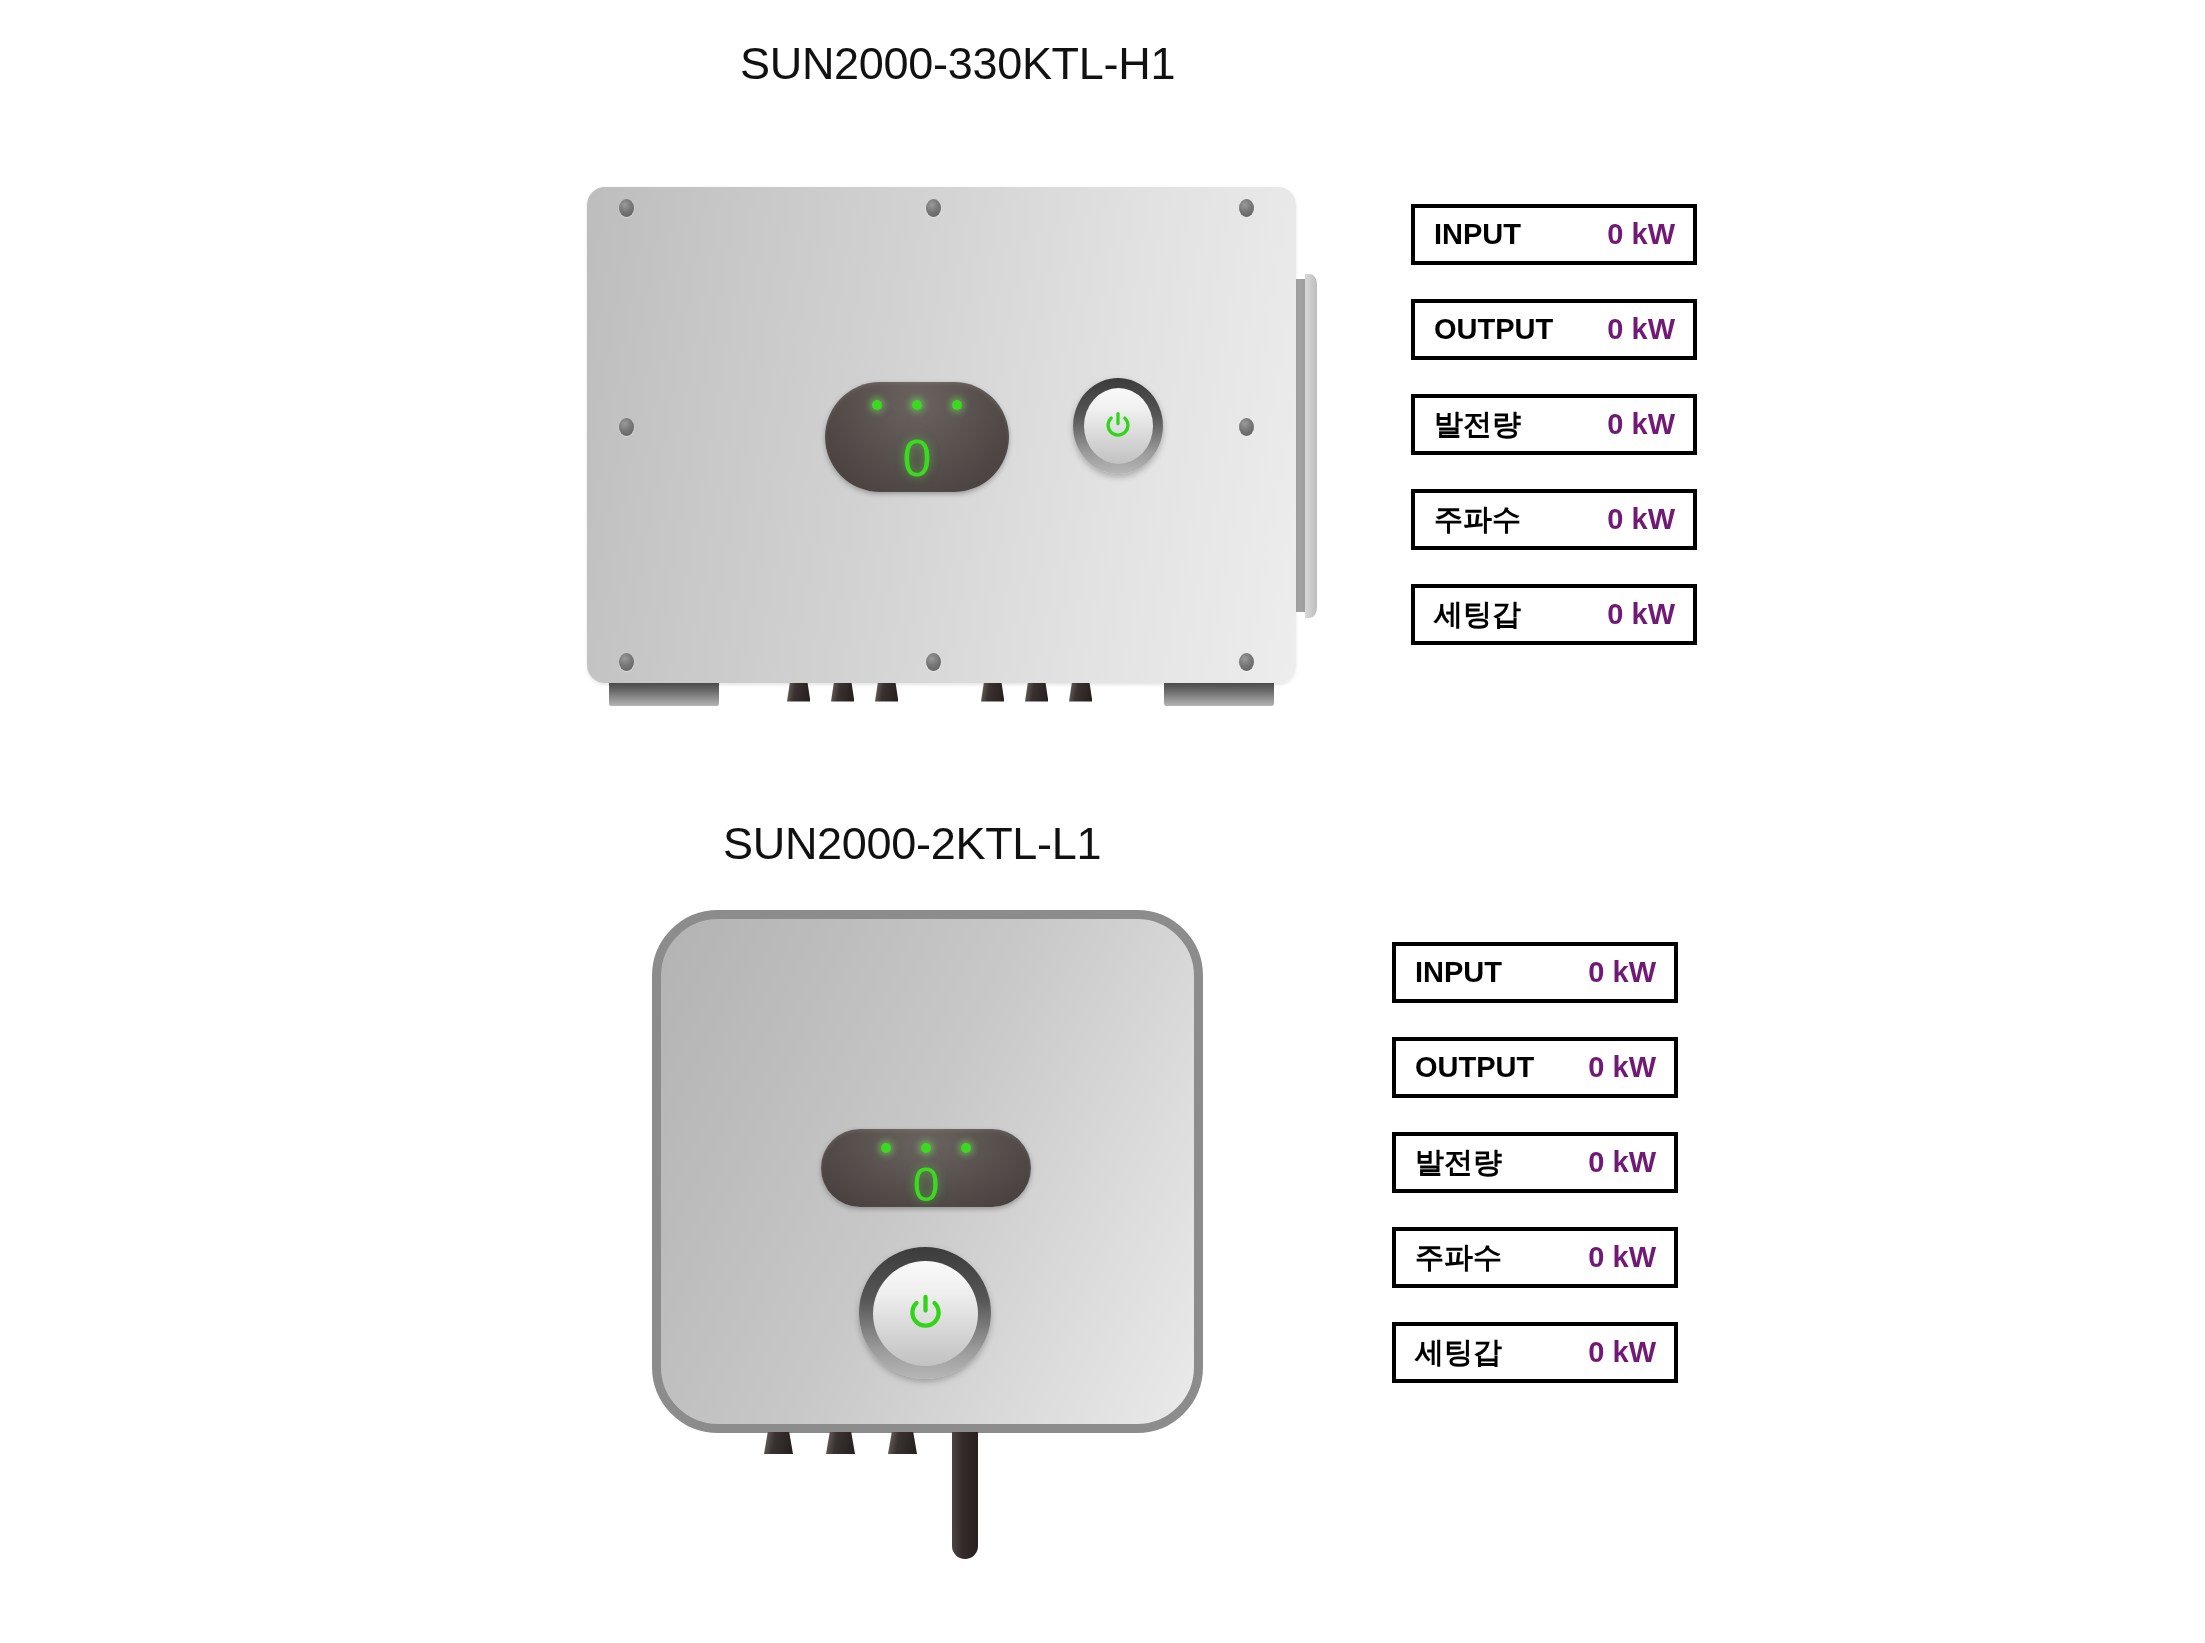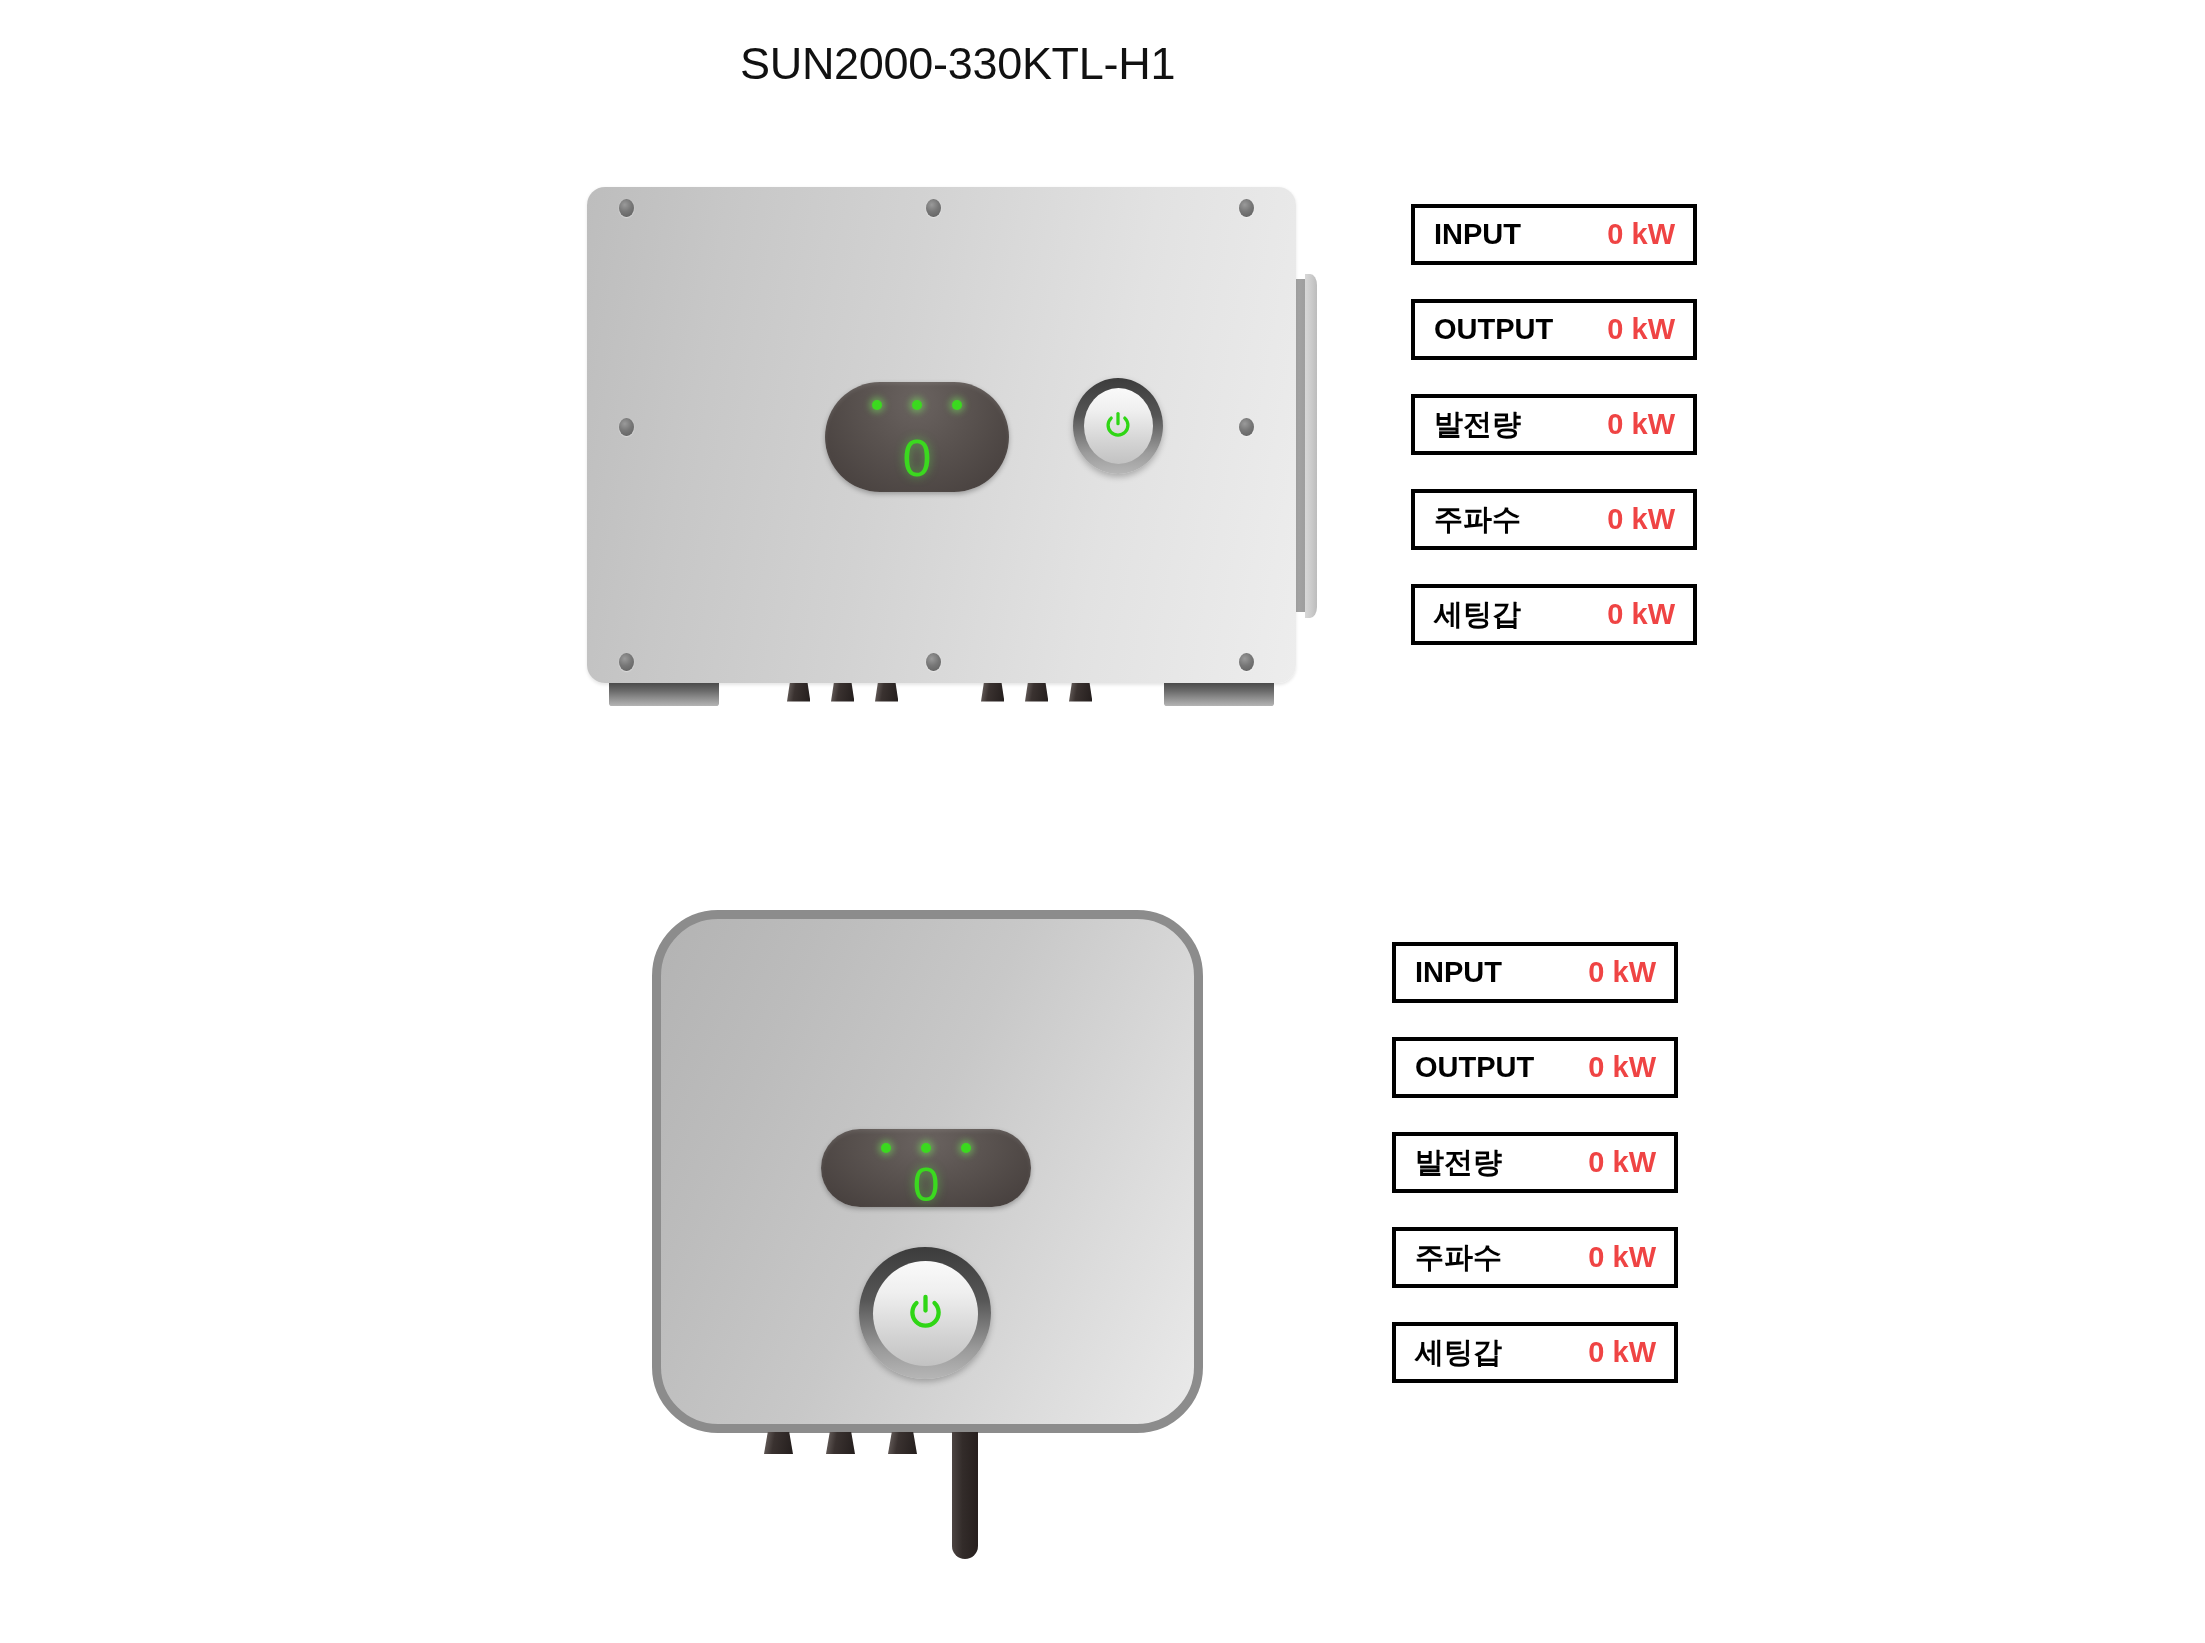--- a/index.html
+++ b/index.html
@@ -53,21 +53,21 @@
   .readout-label {
     font-size: 29px;
     font-weight: 700;
     line-height: 1;
     color: #000;
   }
   .readout-value {
     font-size: 29px;
     font-weight: 700;
     line-height: 1;
-    color: #ef4444;
+    color: #701a75;
     white-space: nowrap;
   }
 
   
   .device { position: absolute; }
 
   
   .screw {
     position: absolute;
     width: 14.5px;
@@ -260,20 +260,21 @@
     <div class="readout-box">
       <span class="readout-label">주파수</span>
       <span class="readout-value">0 kW</span>
     </div>
     <div class="readout-box">
       <span class="readout-label">세팅갑</span>
       <span class="readout-value">0 kW</span>
     </div>
   </div>
 
+  <div class="device-title" id="title-bottom">SUN2000-2KTL-L1</div>
 
   <div class="device" id="device-bottom">
 
     <div id="bot-body">
 
       <div class="display-pill" style="left:160px; top:210px; width:210px; height:78px;">
         <div class="led-row" style="top:13.8px;">
           <span class="led"></span>
           <span class="led"></span>
           <span class="led"></span>

